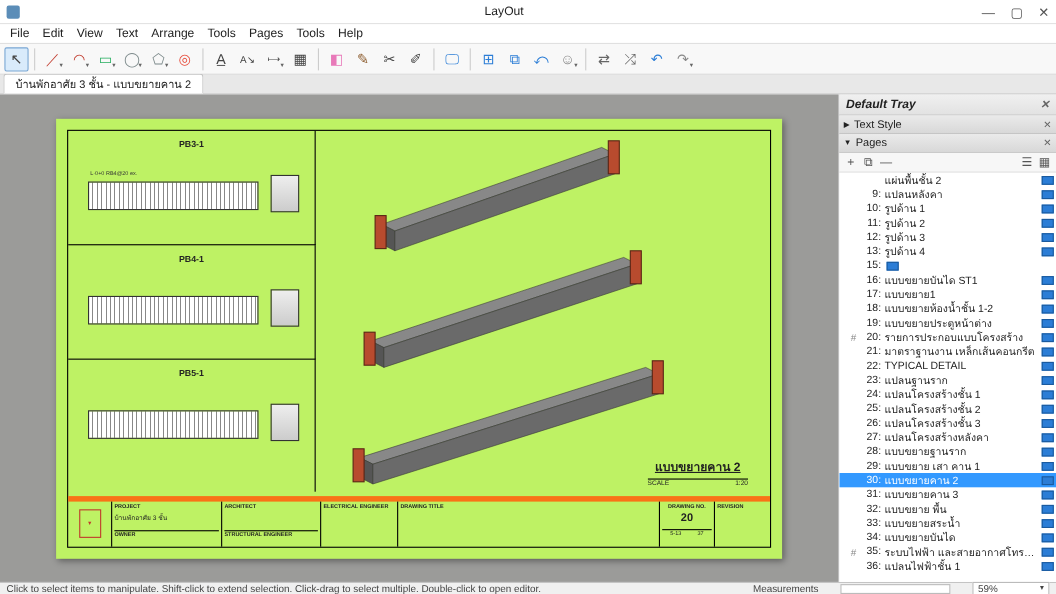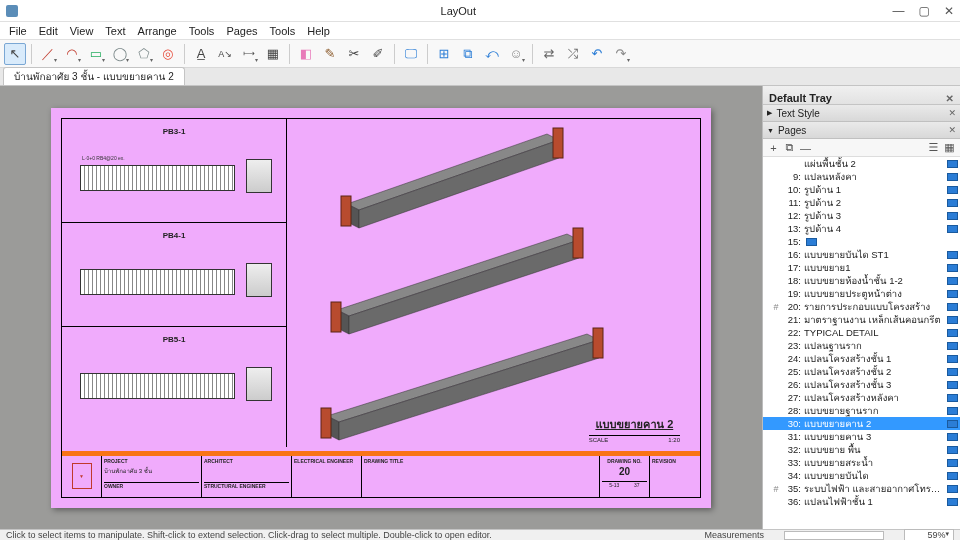--- a/index.html
+++ b/index.html
@@ -22,49 +22,49 @@
 .tool.dd::after { content: "▾"; font-size: 6px; position: absolute; bottom: 1px; right: 1px; color: #666; }
 .tool-sep { width: 1px; height: 20px; background: #ccc; margin: 0 3px; }
 
 
 .tabbar { height: 18px; background: #e8e8e8; display: flex; align-items: flex-end; padding: 0 3px; border-bottom: 1px solid #c4c4c4; }
 .tab { background: #fff; border: 1px solid #c4c4c4; border-bottom: none; padding: 1px 10px; font-size: 10px; border-radius: 3px 3px 0 0; }
 
 
 .workspace { display: flex; height: 443px; }
 .canvas-area { flex: 1; background: #9b9b99; display: flex; align-items: center; justify-content: center; position: relative; overflow: hidden; }
-.page { width: 660px; height: 400px; background: #f0abfc; box-shadow: 2px 2px 6px rgba(0,0,0,.4); position: relative; }
+.page { width: 660px; height: 400px; background: #bef264; box-shadow: 2px 2px 6px rgba(0,0,0,.4); position: relative; }
 .page-inner { position: absolute; inset: 10px; border: 1px solid #000; }
 
 
 .sec { position: absolute; }
 .sec-title { font-size: 8px; font-weight: bold; text-align: center; }
 .beam-2d { border: 1px solid #333; background: repeating-linear-gradient(90deg, #fff, #fff 3px, #888 3px, #888 4px); }
 
 
 .tray { width: 198px; background: #f4f4f4; border-left: 1px solid #bcbcbc; display: flex; flex-direction: column; }
-.tray-hdr { height: 19px; background: linear-gradient(#f0f0f0,#e2e2e2); border-bottom: 1px solid #c4c4c4; display: flex; align-items: flex-end; padding: 0 6px; font-size: 11px; font-weight: 600; }
+.tray-hdr { height: 19px; background: linear-gradient(#f0f0f0,#e2e2e2); border-bottom: 1px solid #c4c4c4; display: flex; align-items: center; padding: 0 6px; font-size: 11px; font-weight: 600; font-style: italic; }
 .tray-hdr .x { margin-left: auto; font-size: 10px; color: #666; }
 .panel-hdr { height: 17px; background: linear-gradient(#eaeaea,#d8d8d8); border-bottom: 1px solid #c0c0c0; display: flex; align-items: center; padding: 0 4px; font-size: 10px; cursor: default; }
 .panel-hdr .tri { margin-right: 4px; font-size: 7px; }
 .panel-hdr .x { margin-left: auto; font-size: 9px; color: #666; }
 .pages-body { flex: 1; overflow-y: auto; background: #fff; }
 .pages-tb { height: 18px; display: flex; align-items: center; gap: 3px; padding: 2px 4px; border-bottom: 1px solid #ddd; background: #f7f7f7; }
 .pages-tb span { font-size: 11px; color: #555; width: 13px; text-align: center; }
 .page-row { display: flex; align-items: center; height: 13px; padding: 0 2px 0 8px; font-size: 9.5px; white-space: nowrap; cursor: default; }
 .page-row.sel { background: #3399ff; color: #fff; }
 .page-row .num { width: 20px; text-align: right; margin-right: 3px; }
 .page-row .name { flex: 1; overflow: hidden; text-overflow: ellipsis; }
 .page-row .mon { width: 11px; height: 8px; background: #2b7dd6; border: 1px solid #1a5a9e; margin-left: 2px; }
 .page-row .hash { width: 10px; color: #888; font-size: 9px; text-align: center; }
 
 
 .statusbar { height: 11px; background: #f0f0f0; border-top: 1px solid #c4c4c4; display: flex; align-items: center; padding: 0 6px; font-size: 9px; color: #444; gap: 20px; }
 .statusbar .hint { flex: 1; }
-.statusbar .zoom { border: 1px solid #bbb; padding: 0 4px; background: #fff; width: 50px; text-align: right; }
+.statusbar .zoom { border: 1px solid #bbb; padding: 0 4px; background: #fff; width: 70px; text-align: left; }
 
 
 svg { overflow: visible; }
 </style>
 </head>
 <body>
 
 <div class="titlebar">
   <div class="app-icon"></div>
   <div class="title">LayOut</div>
@@ -351,20 +351,26 @@
           <span class="num">27:</span>
           <span class="name">แปลนโครงสร้างหลังคา</span>
           <span class="mon"></span>
         </div>
         <div class="page-row">
           <span class="hash"></span>
           <span class="num">28:</span>
           <span class="name">แบบขยายฐานราก</span>
           <span class="mon"></span>
         </div>
+        <div class="page-row">
+          <span class="hash"></span>
+          <span class="num">29:</span>
+          <span class="name">แบบขยาย เสา คาน 1</span>
+          <span class="mon"></span>
+        </div>
         <div class="page-row sel">
           <span class="hash"></span>
           <span class="num">30:</span>
           <span class="name">แบบขยายคาน 2</span>
           <span class="mon"></span>
         </div>
         <div class="page-row">
           <span class="hash"></span>
           <span class="num">31:</span>
           <span class="name">แบบขยายคาน 3</span>

